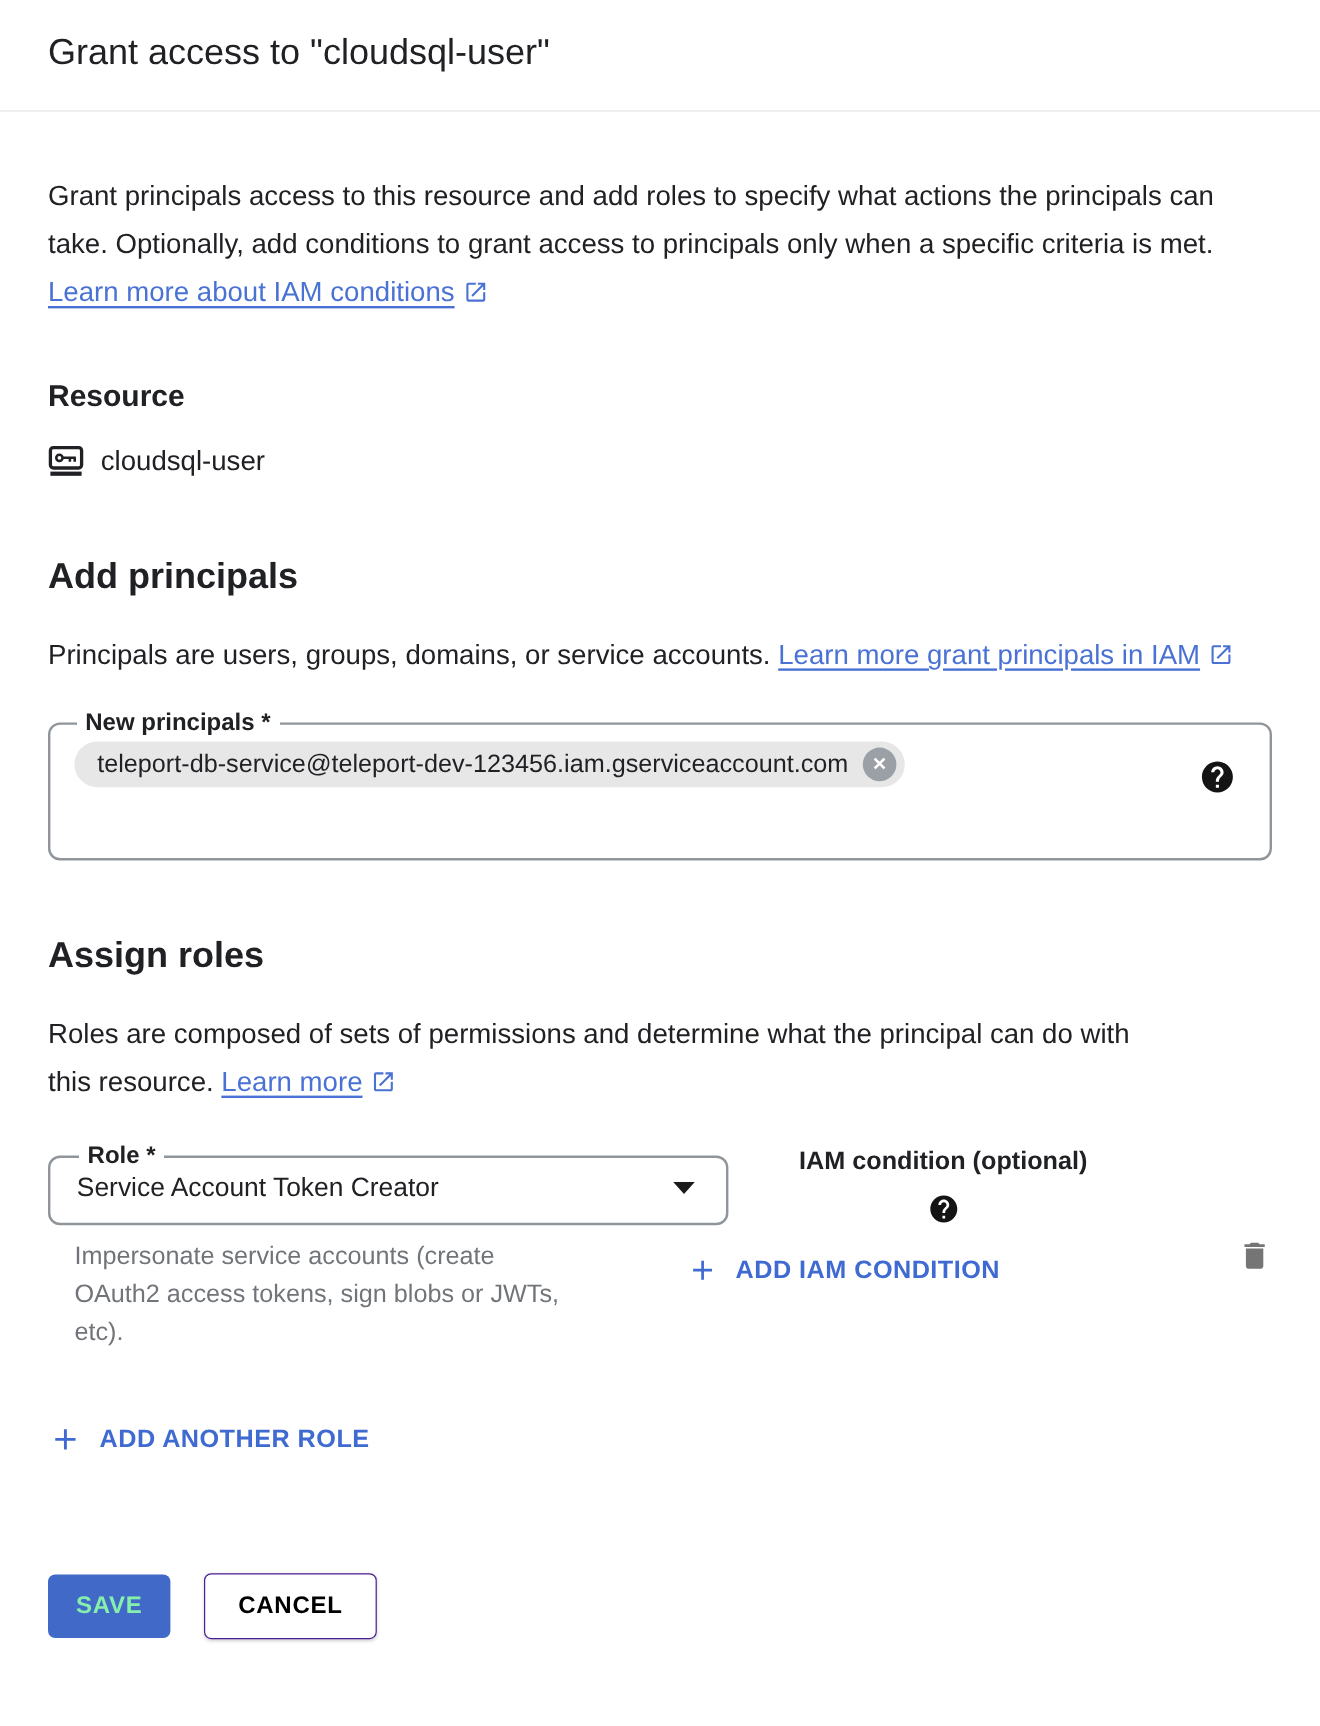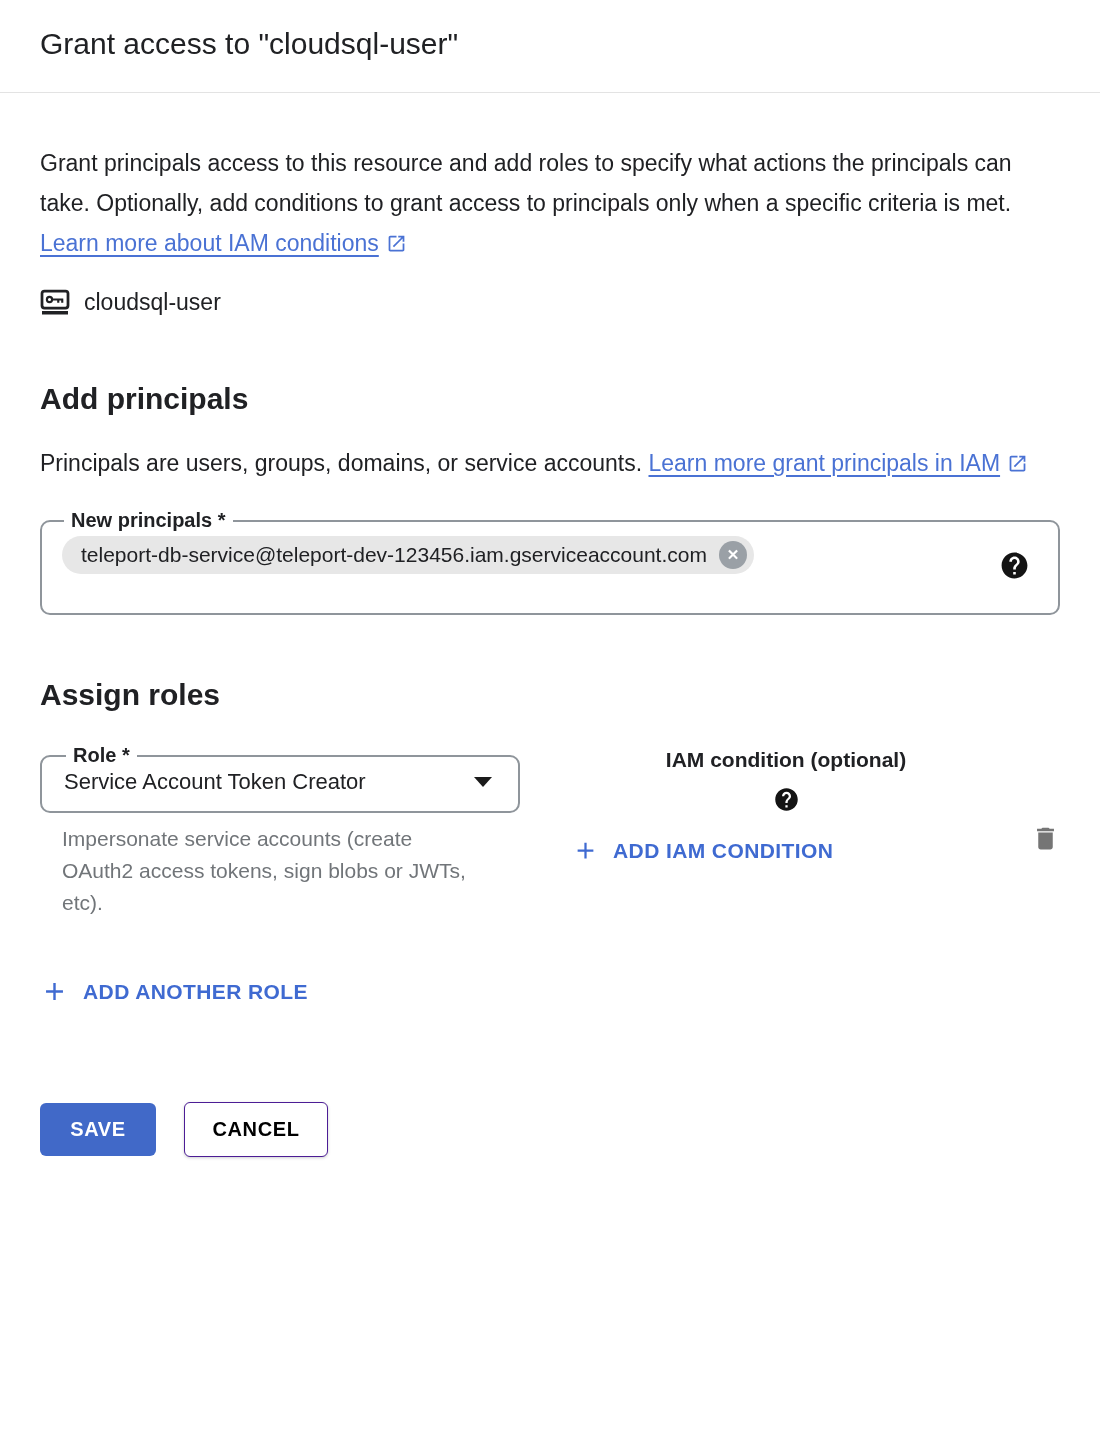--- a/index.html
+++ b/index.html
@@ -32,39 +32,39 @@
   fieldset.outline {
     border:2px solid #8f959b; border-radius:10px;
     margin:26px 0 0 0; padding:0 16px;
   }
   fieldset.outline legend {
     font-size:20px; font-weight:700; color:#202124;
     padding:0 7px; margin-left:6px;
   }
   .principals-inner {
     display:flex; align-items:flex-start; justify-content:space-between;
-    padding:4px 0 32px 4px;
+    padding:4px 0 52px 4px;
   }
   .chip {
     display:inline-flex; align-items:center; gap:12px;
     background:#e7e7e7; border-radius:21px;
     padding:5px 7px 5px 19px; font-size:21px; max-height:40px;
   }
   .chip-x {
     width:28px; height:28px; border-radius:50%; background:#9aa0a6;
     color:#ffffff; display:flex; align-items:center; justify-content:center;
     font-size:15px; font-weight:700; cursor:pointer; border:none; flex:none;
   }
   .help-btn { background:none; border:none; padding:0; cursor:pointer; line-height:0; }
   .help-ic { fill:#141414; }
   .principals-inner .help-btn { margin:14px 12px 0 0; }
 
   .roles-row { display:flex; margin-top:31px; }
   .role-col { width:480px; flex:none; }
-  fieldset.role-field { margin:0; width:480px; box-sizing:border-box; cursor:pointer; }
+  fieldset.role-field { margin:0; width:567px; box-sizing:border-box; cursor:pointer; }
   fieldset.role-field legend { margin-left:8px; }
   .role-select-row {
     display:flex; align-items:center; justify-content:space-between;
     padding:2px 6px 16px 6px; font-size:22px;
   }
   .caret {
     width:0; height:0; margin-right:4px;
     border-left:9px solid transparent; border-right:9px solid transparent;
     border-top:10px solid #1b1b1b;
   }
@@ -90,39 +90,40 @@
   .trash-ic { fill:#757575; }
 
   .add-role-btn { margin-top:58px; }
 
   .actions-row { display:flex; align-items:center; gap:28px; margin-top:92px; }
   .btn {
     font-family:inherit; font-size:20px; font-weight:600; letter-spacing:0.6px;
     border-radius:6px; cursor:pointer; padding:15px 0; text-align:center;
   }
   .btn-save {
-    background:#4169c8; color:#ffffff; border:none; width:116px;
+    background:#4169c8; color:#86efac; border:none; width:102px;
   }
   .btn-cancel {
     background:#ffffff; color:#000000; border:1px solid #4c1d95; width:144px;
     box-shadow:0 1px 3px rgba(60,64,67,0.25);
   }
 </style>
 </head>
 <body>
 
 <div class="page">
 
   <h1 class="dialog-title">Grant access to "cloudsql-user"</h1>
   <hr class="divider">
 
   <p class="body-text intro-p"><span>Grant principals access to this resource and add roles to specify what actions the principals can take. Optionally, add conditions to grant access to principals only when a specific criteria is met. </span><a class="link"><span class="link-text">Learn more about IAM conditions</span><svg class="ext-icon" viewBox="0 0 24 24">
           <path fill="#4a72d4" d="M19 19H5V5h7V3H5c-1.11 0-2 .9-2 2v14c0 1.1.89 2 2 2h14c1.1 0 2-.9 2-2v-7h-2v7zM14 3v2h3.59l-9.83 9.83 1.41 1.41L19 6.41V10h2V3h-7z"></path>
         </svg></a></p>
 
+  <h2 class="h-resource">Resource</h2>
   <div class="resource-row">
     <svg width="30" height="30" viewBox="0 0 24 24">
       <rect x="1.6" y="3.2" width="20.8" height="13.6" rx="2" fill="none" stroke="#202124" stroke-width="2.2"></rect>
       <circle cx="7.6" cy="10" r="2.1" fill="none" stroke="#202124" stroke-width="1.7"></circle>
       <path d="M9.8 10 H18.6 M14.6 10 v2.6 M17.8 10 v2.6" fill="none" stroke="#202124" stroke-width="1.7"></path>
       <rect x="1.6" y="19.2" width="20.8" height="2.8" fill="#202124"></rect>
     </svg>
     <span class="resource-name">cloudsql-user</span>
   </div>
 
@@ -142,20 +143,23 @@
       </span>
       <button class="help-btn">
         <svg class="help-ic" width="31" height="31" viewBox="0 0 24 24">
             <path d="M12 2C6.48 2 2 6.48 2 12s4.48 10 10 10 10-4.48 10-10S17.52 2 12 2zm1 17h-2v-2h2v2zm2.07-7.75l-.9.92C13.45 12.9 13 13.5 13 15h-2v-.5c0-1.1.45-2.1 1.17-2.83l1.24-1.26c.37-.36.59-.86.59-1.41 0-1.1-.9-2-2-2s-2 .9-2 2H8c0-2.21 1.79-4 4-4s4 1.79 4 4c0 .88-.36 1.68-.93 2.25z"></path>
           </svg>
       </button>
     </div>
   </fieldset>
 
   <h2 class="h-section h-assign">Assign roles</h2>
+  <p class="body-text roles-p"><span>Roles are composed of sets of permissions and determine what the principal can do with this resource. </span><a class="link"><span class="link-text">Learn more</span><svg class="ext-icon" viewBox="0 0 24 24">
+          <path fill="#4a72d4" d="M19 19H5V5h7V3H5c-1.11 0-2 .9-2 2v14c0 1.1.89 2 2 2h14c1.1 0 2-.9 2-2v-7h-2v7zM14 3v2h3.59l-9.83 9.83 1.41 1.41L19 6.41V10h2V3h-7z"></path>
+        </svg></a></p>
 
   <div class="roles-row">
     <div class="role-col">
       <fieldset class="outline role-field">
         <legend>Role *</legend>
         <div class="role-select-row">
           <span>Service Account Token Creator</span>
           <span class="caret"></span>
         </div>
       </fieldset>

